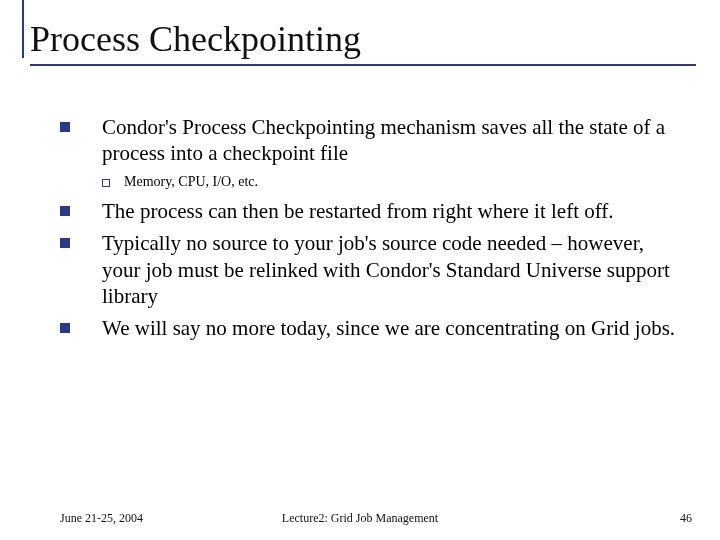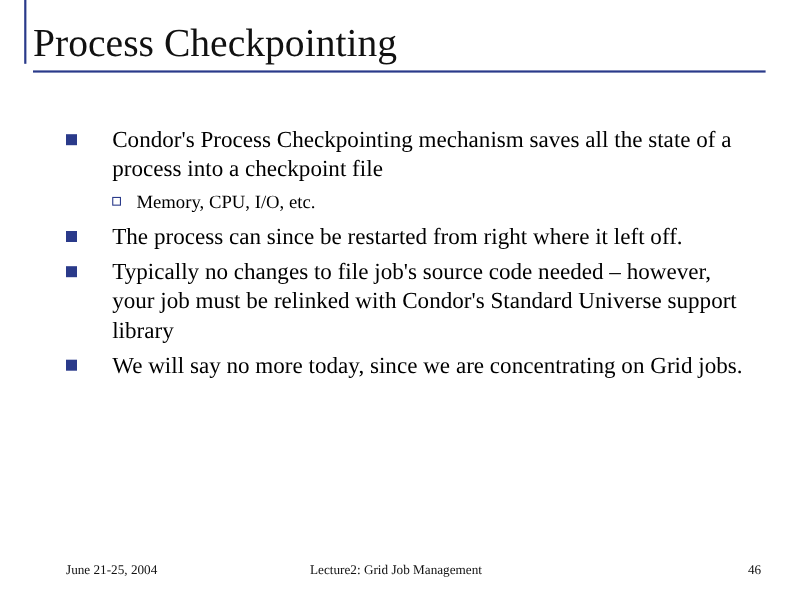--- a/index.html
+++ b/index.html
@@ -6,21 +6,21 @@
   html, body { width: 720px; height: 540px; font-family: "Times New Roman", Times, serif; background: #fff; color: #000; }
   .slide { width: 720px; height: 540px; position: relative; padding: 12px 24px 0 30px; }
   .title-wrap { position: relative; padding-top: 6px; }
   .title-rule-v { position: absolute; left: -8px; top: -12px; width: 2px; height: 58px; background: #2a3a8a; }
   .title { font-size: 36px; font-weight: 400; color: #111; }
   .title-rule-h { margin-top: 4px; height: 2px; background: #2a3a8a; width: 100%; }
   .body { padding: 48px 20px 0 30px; font-size: 21px; line-height: 1.25; }
   .b1 { display: flex; gap: 32px; margin-bottom: 6px; }
   .b1 .square { flex: 0 0 auto; width: 10px; height: 10px; background: #2a3a8a; margin-top: 8px; }
   .b1 .txt { flex: 1 1 auto; }
-  .b2 { display: flex; gap: 14px; margin: 2px 0 8px 42px; font-size: 17px; }
+  .b2 { display: flex; gap: 14px; margin: 2px 0 8px 42px; font-size: 14px; }
   .b2 .square { flex: 0 0 auto; width: 8px; height: 8px; border: 1px solid #2a3a8a; background: #fff; margin-top: 6px; }
   .italic { }
   .footer { position: absolute; bottom: 14px; left: 0; width: 100%; display: flex; justify-content: space-between; align-items: baseline; padding: 0 28px 0 60px; font-size: 12px; color: #111; gap: 24px; }
   .footer .center { position: absolute; left: 50%; transform: translateX(-50%); }
 </style>
 </head>
 <body>
 
 <div class="slide">
 
@@ -37,26 +37,26 @@
       <div class="txt">Condor's Process Checkpointing mechanism saves all the state of a process into a checkpoint file</div>
     </div>
 
     <div class="b2">
       <div class="square"></div>
       <div class="txt">Memory, CPU, I/O, etc.</div>
     </div>
 
     <div class="b1">
       <div class="square"></div>
-      <div class="txt"><span>The process can since be restarted </span><span class="italic">from right where it left off.</span></div>
+      <div class="txt"><span>The process can then be restarted </span><span class="italic">from right where it left off.</span></div>
     </div>
 
     <div class="b1">
       <div class="square"></div>
-      <div class="txt"><span>Typically no changes to file job's source code needed – however, your job must be </span><span class="italic">relinked</span><span> with Condor's Standard Universe support library</span></div>
+      <div class="txt"><span>Typically no source to your job's source code needed – however, your job must be </span><span class="italic">relinked</span><span> with Condor's Standard Universe support library</span></div>
     </div>
 
     <div class="b1">
       <div class="square"></div>
       <div class="txt">We will say no more today, since we are concentrating on Grid jobs.</div>
     </div>
 
   </div>
 
   <div class="footer">

